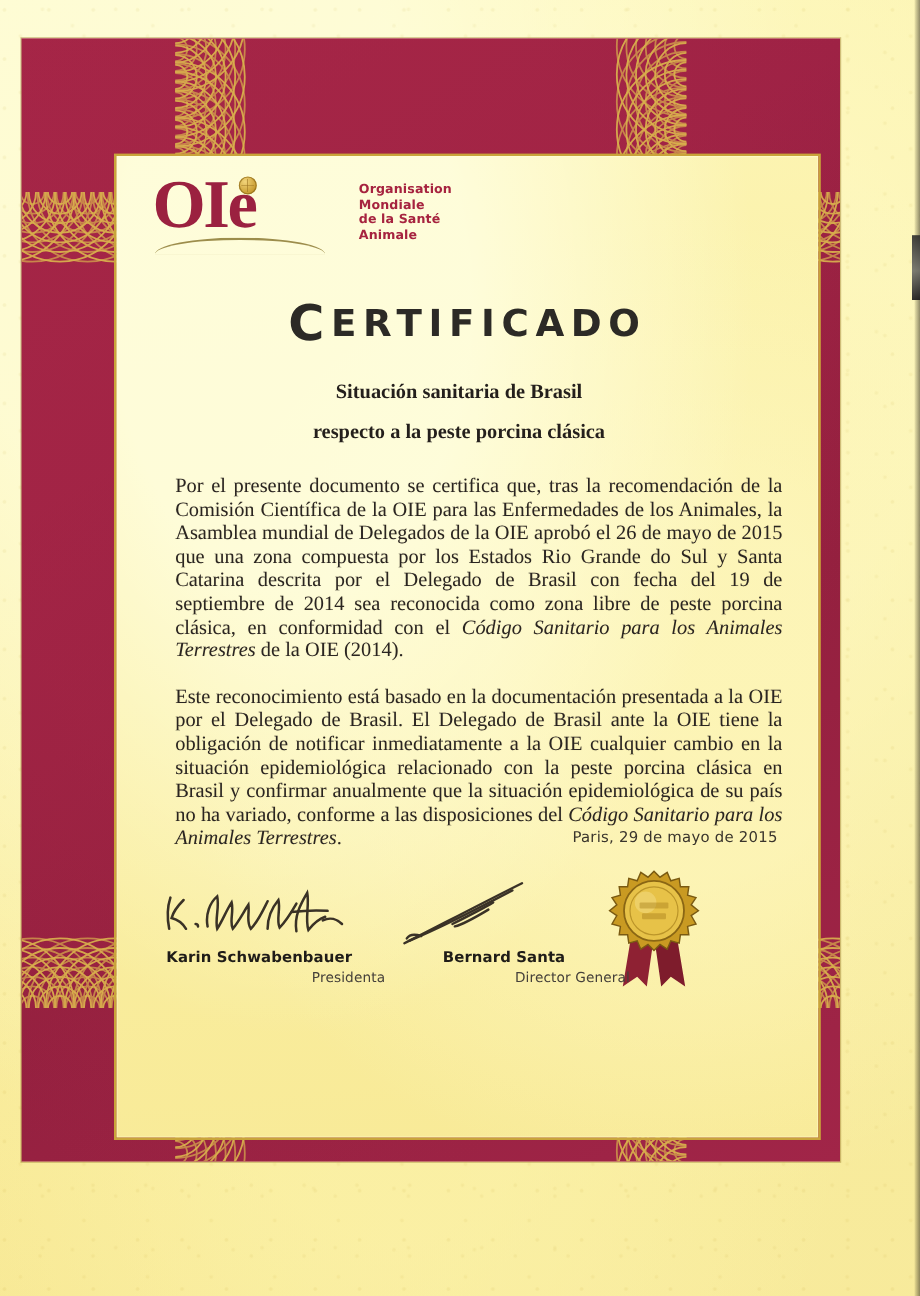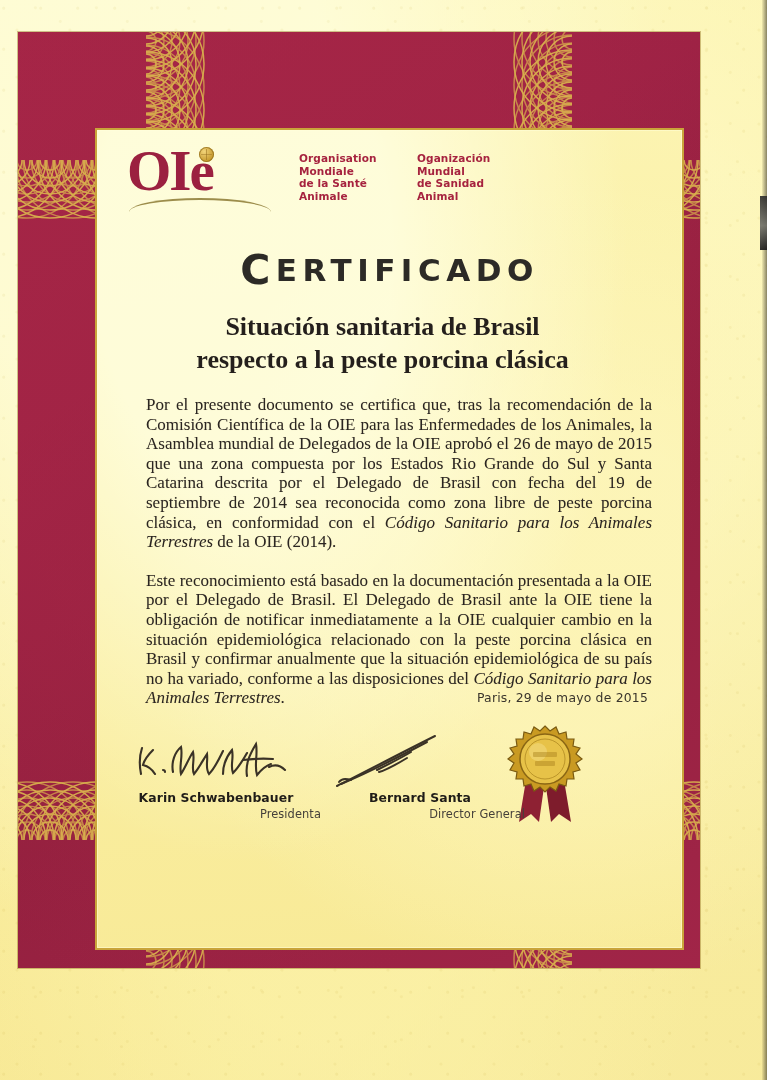--- a/index.html
+++ b/index.html
@@ -84,41 +84,41 @@
     content:"";position:absolute;inset:2px;border-radius:50%;
     background:
       linear-gradient(90deg,transparent 45%,rgba(150,110,30,.55) 46% 54%,transparent 55%),
       linear-gradient(0deg,transparent 45%,rgba(150,110,30,.45) 46% 54%,transparent 55%);
   }
   #logo .swash{
     position:absolute;left:2px;top:52px;width:142px;height:12px;
     border-top:2.5px solid #8C7A33;border-radius:50%/100% 100% 0 0;
     opacity:.85;
   }
-  #orgnames{display:flex;gap:26px;margin-left:22px;padding-top:6px;}
+  #orgnames{display:flex;gap:40px;margin-left:22px;padding-top:6px;}
   #orgnames .col{
     width:92px;
     font-family:"DejaVu Sans", sans-serif;
     font-size:10.5px;line-height:12.6px;font-weight:700;
     color:#A6233F;letter-spacing:.1px;
   }
 
   
   #certificado{
     position:absolute;left:0;right:0;top:122px;text-align:center;
     font-family:"DejaVu Sans", sans-serif;
     font-size:31px;font-weight:700;color:#2C2A26;
     letter-spacing:5.5px;
   }
   #certificado .drop{font-size:41px;line-height:31px;vertical-align:-3px;}
 
   #subtitle{
     position:absolute;left:20px;right:34px;top:180px;text-align:center;
     font-family:"Liberation Serif", serif;
-    font-size:26px;font-weight:700;line-height:33px;color:#241F1C;
+    font-size:17px;font-weight:700;line-height:33px;color:#241F1C;
   }
 
   
   #body{position:absolute;left:34px;right:30px;top:265px;}
   #body p{
     margin:0 0 19px 15px;
     font-family:"Liberation Serif", serif;
     font-size:17px;line-height:19.6px;
     color:#2A2521;text-align:justify;
     text-shadow:0 0 1px rgba(120,100,60,.18);
@@ -250,26 +250,20 @@
       <span class="globe"></span>
       <span class="swash"></span>
     </div>
     <div id="orgnames">
       <div class="col">
         <div>Organisation</div>
         <div>Mondiale</div>
         <div>de la Santé</div>
         <div>Animale</div>
       </div>
-      <div class="col">
-        <div>Oganización</div>
-        <div>Mundial</div>
-        <div>de Sanidad</div>
-        <div>Animal</div>
-      </div>
     </div>
   </div>
 
   <div id="certificado"><span class="drop">C</span><span>ERTIFICADO</span></div>
 
   <div id="subtitle">
     <div>Situación sanitaria de Brasil</div>
     <div>respecto a la peste porcina clásica</div>
   </div>
 

